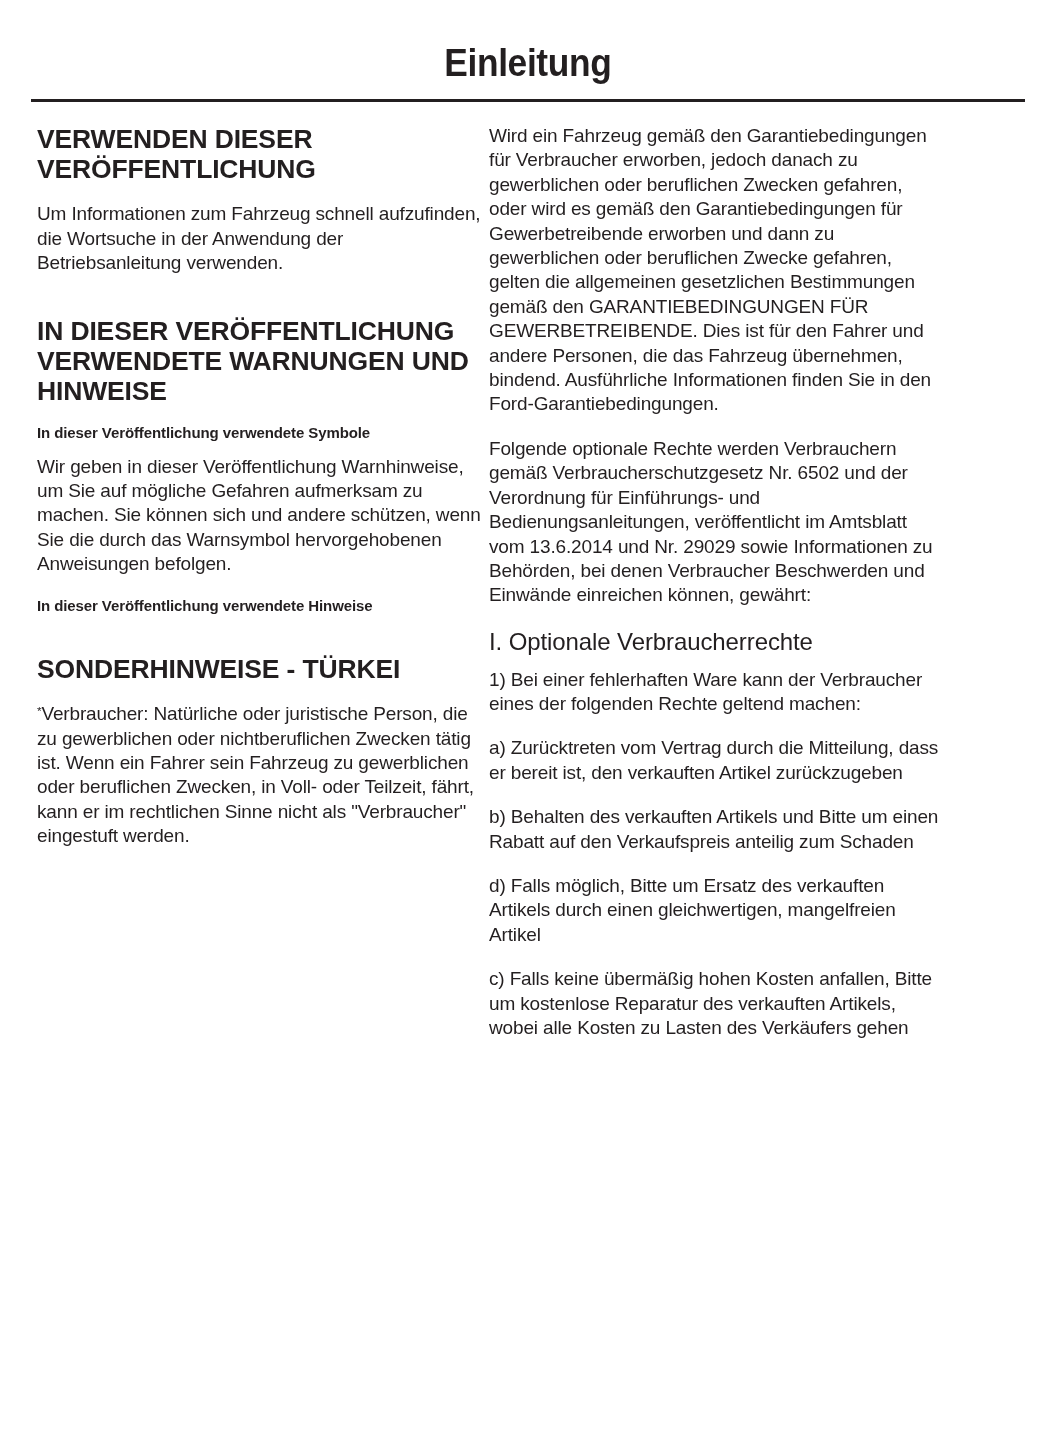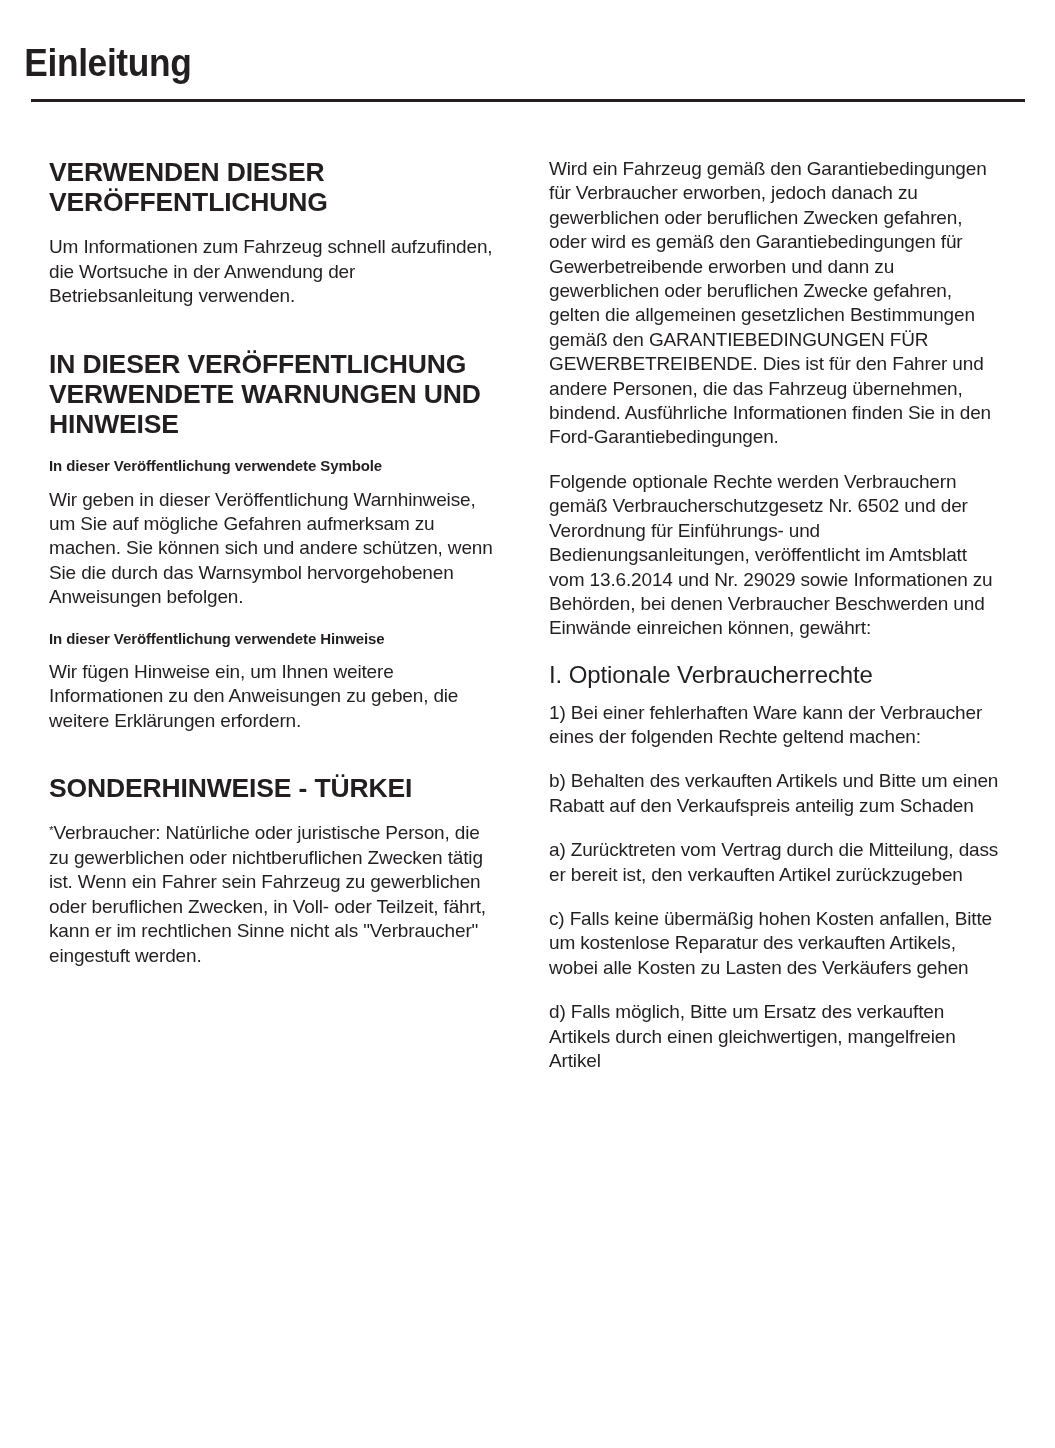--- a/index.html
+++ b/index.html
@@ -20,23 +20,24 @@
   .page {
     position: absolute;
     inset: 0;
     padding: 0;
   }
 
   
   .page-header {
     position: absolute;
     top: 44px;
-    left: 18px;
+    left: 30px;
     right: 30px;
     height: 56px;
+    text-align: center;
   }
   .page-header .title {
     font-size: 38px;
     font-weight: 900;
     letter-spacing: -0.4px;
     line-height: 1;
     margin: 0;
     font-stretch: condensed;
     transform: scaleX(0.93);
     transform-origin: center center;
@@ -47,26 +48,24 @@
     top: 99px;
     left: 31px;
     width: 994px;
     height: 3px;
     background: #231f20;
   }
 
   
   .columns {
     position: absolute;
-    top: 157px;
+    top: 124px;
     left: 37px;
     width: 981px;
     display: flex;
-    gap: 48px;
-    margin-left: 12px;
   }
   .col {
     width: 452px;
     flex: 0 0 452px;
   }
 
   
   h1.sec {
     font-size: 26.5px;
     font-weight: 900;
@@ -141,45 +140,44 @@
       <p class="body">Um Informationen zum Fahrzeug schnell aufzufinden, die Wortsuche in der Anwendung der Betriebsanleitung verwenden.</p>
 
       <h1 class="sec gap-top">IN DIESER VERÖFFENTLICHUNG VERWENDETE WARNUNGEN UND HINWEISE</h1>
 
       <h2 class="sub">In dieser Veröffentlichung verwendete Symbole</h2>
 
       <p class="body">Wir geben in dieser Veröffentlichung Warnhinweise, um Sie auf mögliche Gefahren aufmerksam zu machen. Sie können sich und andere schützen, wenn Sie die durch das Warnsymbol hervorgehobenen Anweisungen befolgen.</p>
 
       <h2 class="sub">In dieser Veröffentlichung verwendete Hinweise</h2>
 
-      <p class="body">Wir fügen Hinweise ein, um Ihnen weitere Informationen zu den Anweisungen zu geben, die weitere Erklärungen erfordern.</p>
 
       <h1 class="sec gap-top">SONDERHINWEISE - TÜRKEI</h1>
 
 
       <p class="body"><sup class="star">*</sup><span>Verbraucher: Natürliche oder juristische Person, die zu gewerblichen oder nichtberuflichen Zwecken tätig ist. Wenn ein Fahrer sein Fahrzeug zu gewerblichen oder beruflichen Zwecken, in Voll- oder Teilzeit, fährt, kann er im rechtlichen Sinne nicht als "Verbraucher" eingestuft werden.</span></p>
 
     </div>
 
     <div class="col">
 
       <p class="body">Wird ein Fahrzeug gemäß den Garantiebedingungen für Verbraucher erworben, jedoch danach zu gewerblichen oder beruflichen Zwecken gefahren, oder wird es gemäß den Garantiebedingungen für Gewerbetreibende erworben und dann zu gewerblichen oder beruflichen Zwecke gefahren, gelten die allgemeinen gesetzlichen Bestimmungen gemäß den GARANTIEBEDINGUNGEN FÜR GEWERBETREIBENDE. Dies ist für den Fahrer und andere Personen, die das Fahrzeug übernehmen, bindend. Ausführliche Informationen finden Sie in den Ford-Garantiebedingungen.</p>
 
       <p class="body">Folgende optionale Rechte werden Verbrauchern gemäß Verbraucherschutzgesetz Nr. 6502 und der Verordnung für Einführungs- und Bedienungsanleitungen, veröffentlicht im Amtsblatt vom 13.6.2014 und Nr. 29029 sowie Informationen zu Behörden, bei denen Verbraucher Beschwerden und Einwände einreichen können, gewährt:</p>
 
       <h3 class="minor">I. Optionale Verbraucherrechte</h3>
 
       <p class="body">1) Bei einer fehlerhaften Ware kann der Verbraucher eines der folgenden Rechte geltend machen:</p>
 
+      <p class="body">a) Zurücktreten vom Vertrag durch die Mitteilung, dass er bereit ist, den verkauften Artikel zurückzugeben</p>
+
       <p class="body">b) Behalten des verkauften Artikels und Bitte um einen Rabatt auf den Verkaufspreis anteilig zum Schaden</p>
 
-      <p class="body">a) Zurücktreten vom Vertrag durch die Mitteilung, dass er bereit ist, den verkauften Artikel zurückzugeben</p>
+      <p class="body">d) Falls möglich, Bitte um Ersatz des verkauften Artikels durch einen gleichwertigen, mangelfreien Artikel</p>
 
       <p class="body">c) Falls keine übermäßig hohen Kosten anfallen, Bitte um kostenlose Reparatur des verkauften Artikels, wobei alle Kosten zu Lasten des Verkäufers gehen</p>
-
-      <p class="body">d) Falls möglich, Bitte um Ersatz des verkauften Artikels durch einen gleichwertigen, mangelfreien Artikel</p>
 
     </div>
 
   </div>
 
 
 </div>
 
 </body></html>

